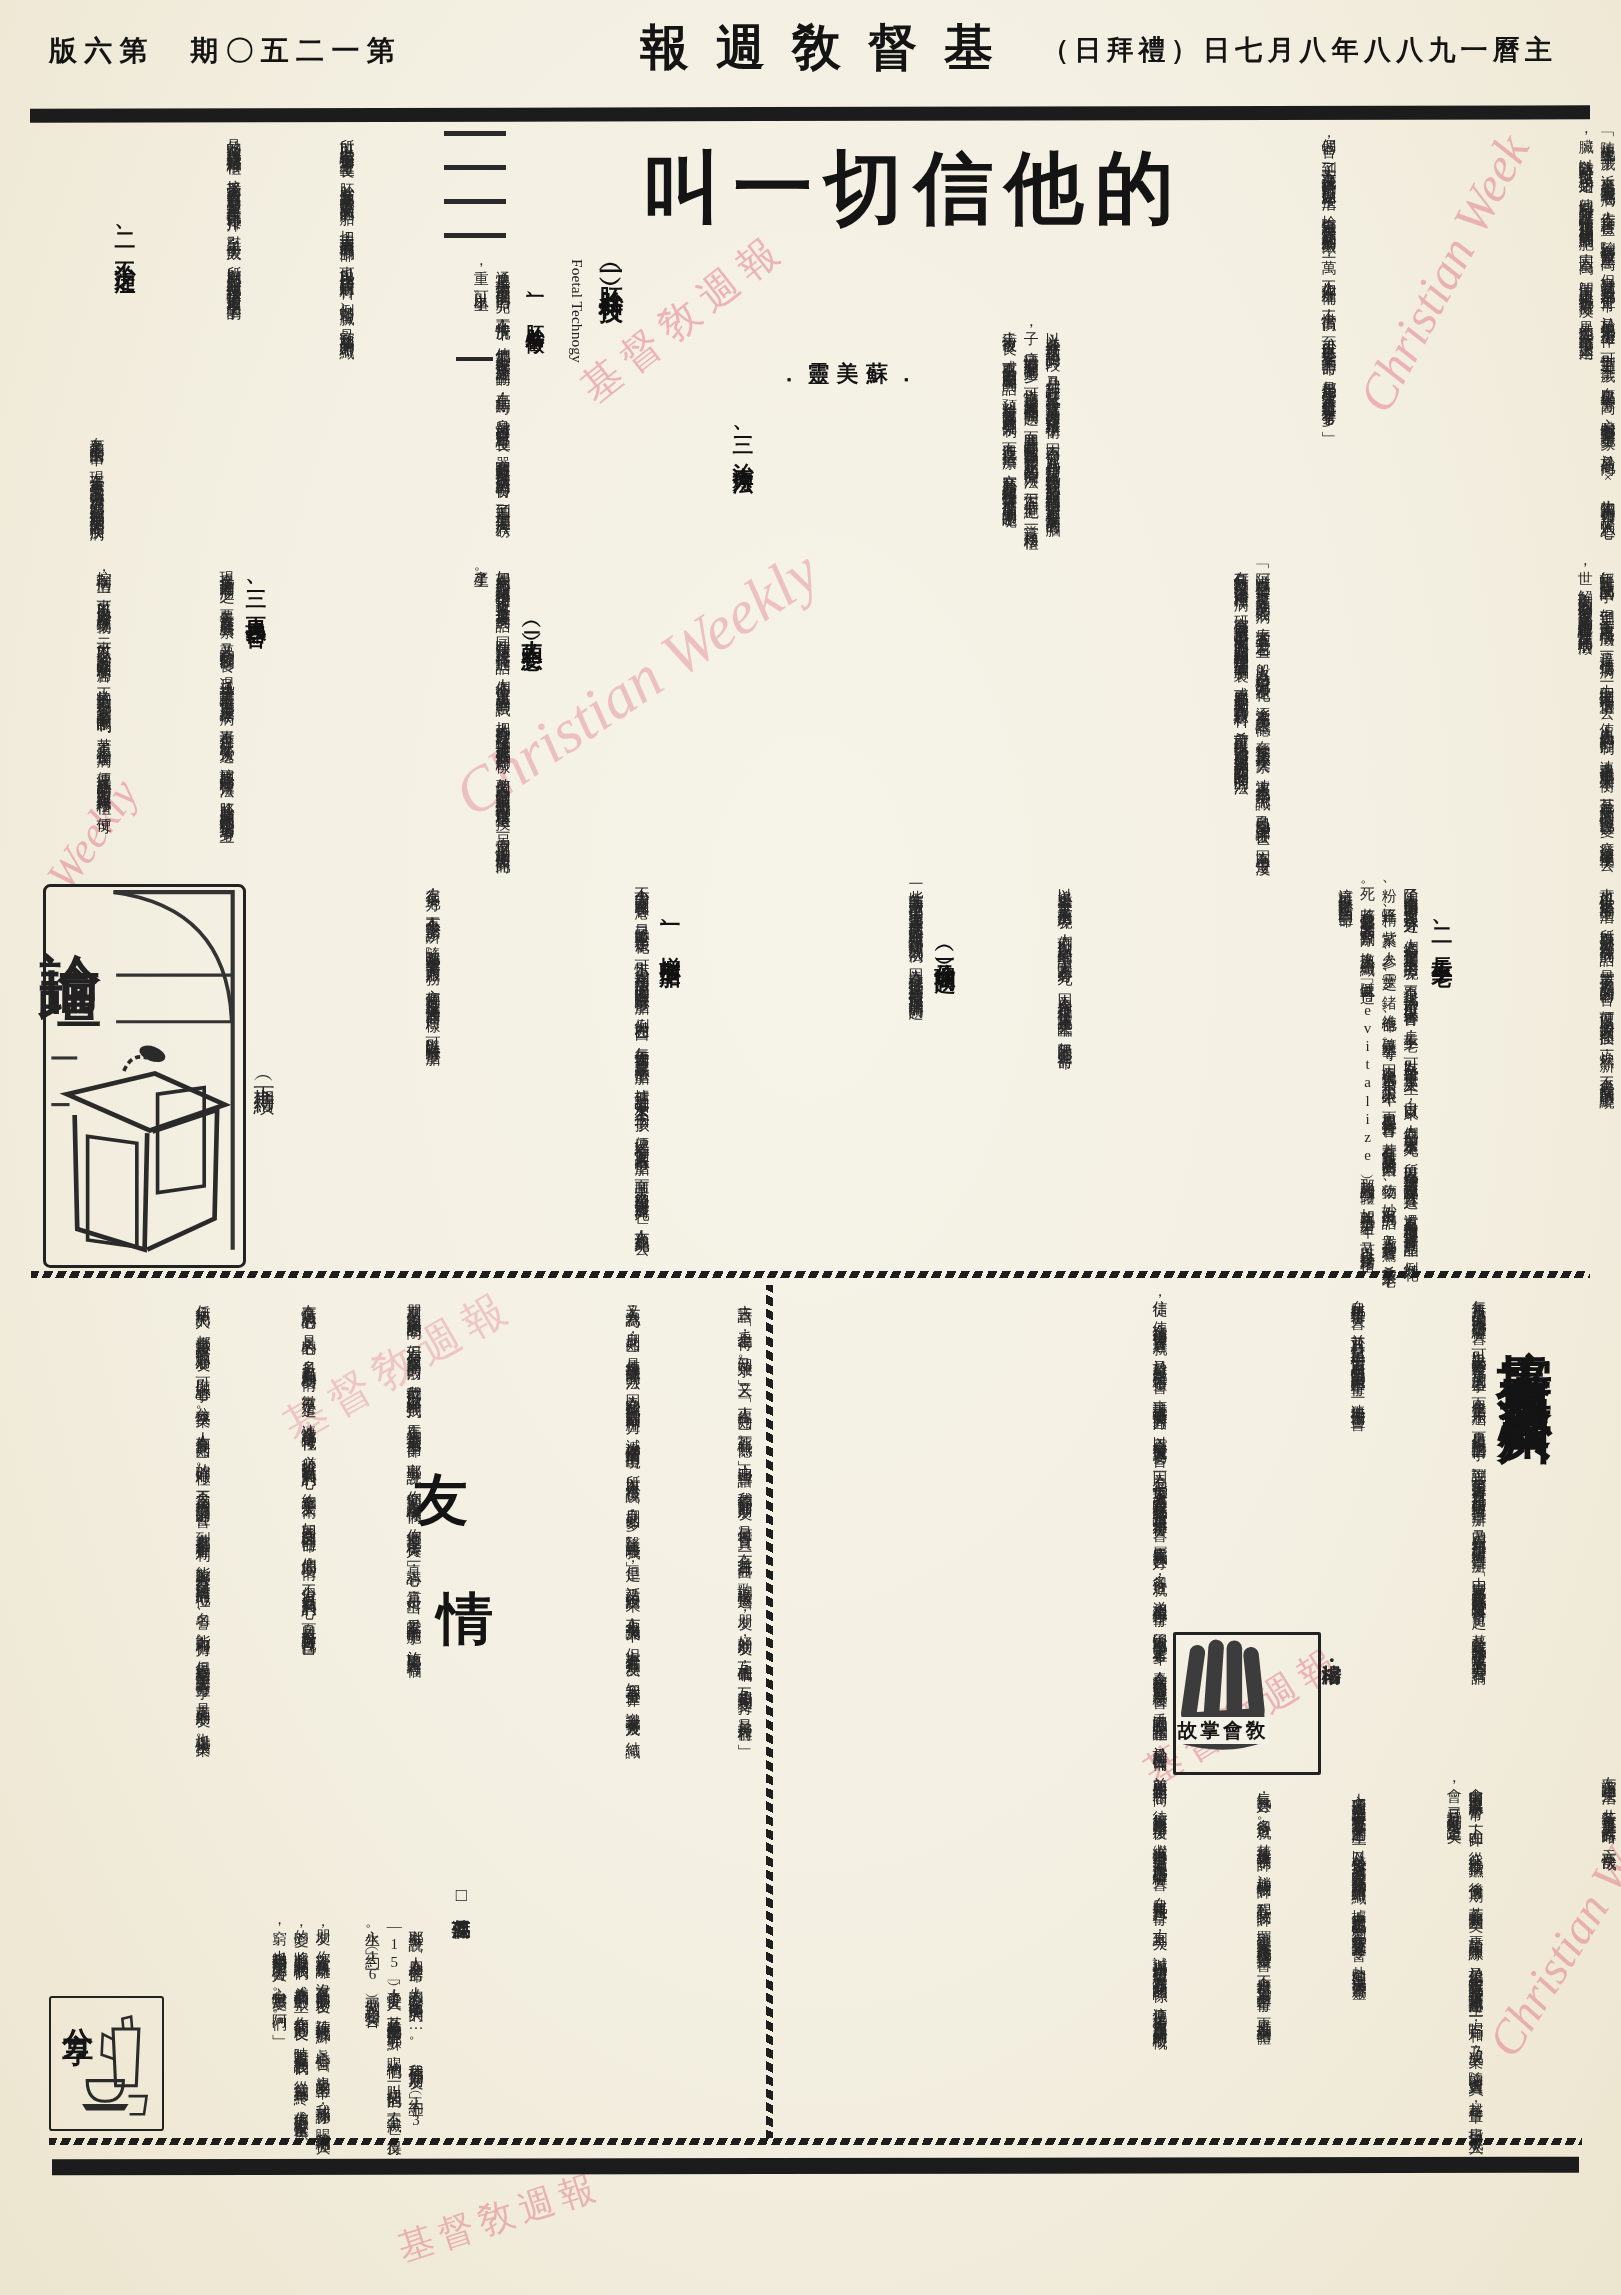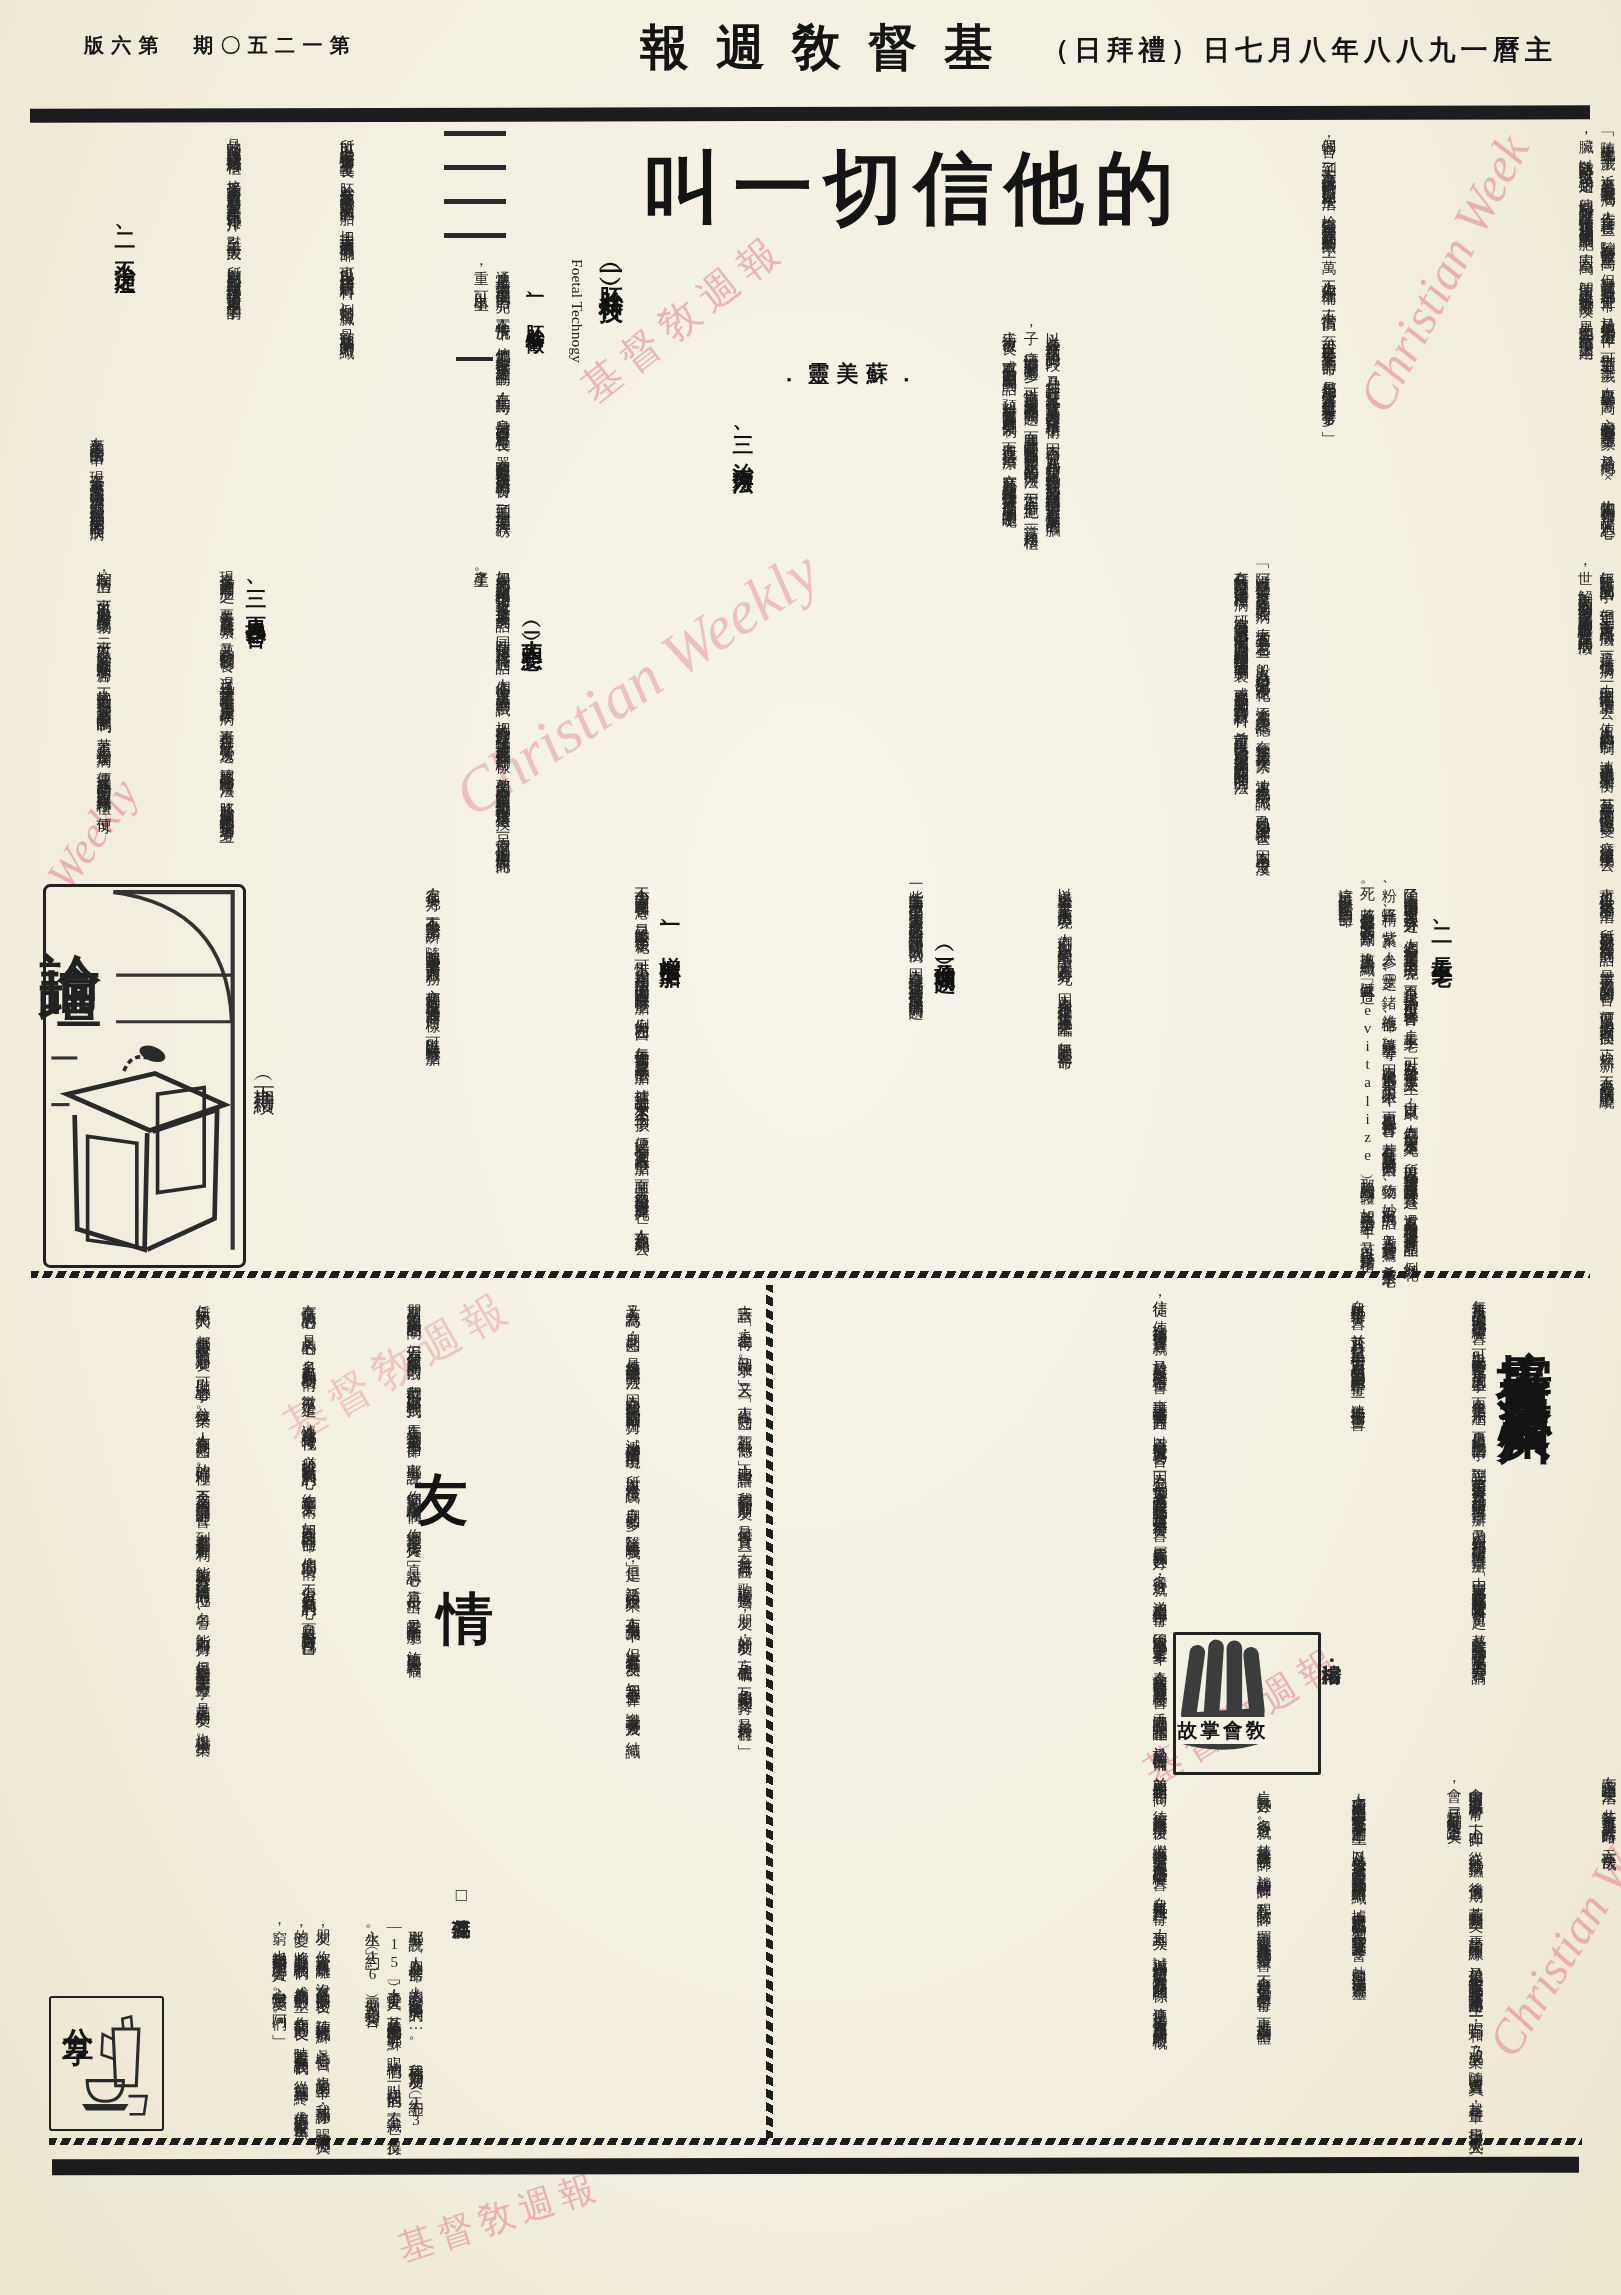--- a/index.html
+++ b/index.html
@@ -18,21 +18,21 @@
   .wm.lat{font-style:italic;font-family:"Liberation Serif",serif;}
   .boxframe{position:absolute;border:3.1px solid #222;border-radius:7.3px;background:transparent;}
   .deco{position:absolute;background:#2a2a2a;}
   .htitle{position:absolute;font-weight:bold;color:#141414;white-space:nowrap;}
 </style>
 </head>
 <body>
 
 <div class="page">
 
-  <div class="htitle" style="left:49px;top:32px;font-size:20px;letter-spacing:7.3px;margin-left:35px;">版六第　期〇五二一第</div>
+  <div class="htitle" style="left:49px;top:32px;font-size:28px;letter-spacing:7.3px;">版六第　期〇五二一第</div>
   <div class="htitle" style="left:640px;top:14.5px;font-size:49px;letter-spacing:27px;">報週敎督基</div>
   <div class="htitle" style="left:1042px;top:32px;font-size:27px;letter-spacing:5.2px;">（日拜禮）日七月八年八八九一曆主</div>
   <div class="bar" style="left:30px;top:107px;width:1560px;height:13.5px;transform:rotate(-0.12deg);"></div>
 
   <div class="wm lat" style="left:1291px;top:244px;font-size:50px;transform:rotate(-62deg);">Christian Week</div>
   <div class="wm" style="left:560px;top:290px;font-size:40px;transform:rotate(-38deg);letter-spacing:9.3px;">基督敎週報</div>
   <div class="wm lat" style="left:425px;top:648px;font-size:62px;transform:rotate(-34deg);opacity:.8;">Christian Weekly</div>
   <div class="wm" style="left:270px;top:1337px;font-size:43px;transform:rotate(-30deg);letter-spacing:8.3px;opacity:.7;">基督敎週報</div>
   <div class="wm lat" style="left:1441px;top:1918px;font-size:48px;transform:rotate(-58deg);">Christian We</div>
   <div class="wm" style="left:1130px;top:1690px;font-size:38px;transform:rotate(-32deg);letter-spacing:7.3px;">基督敎週報</div>

